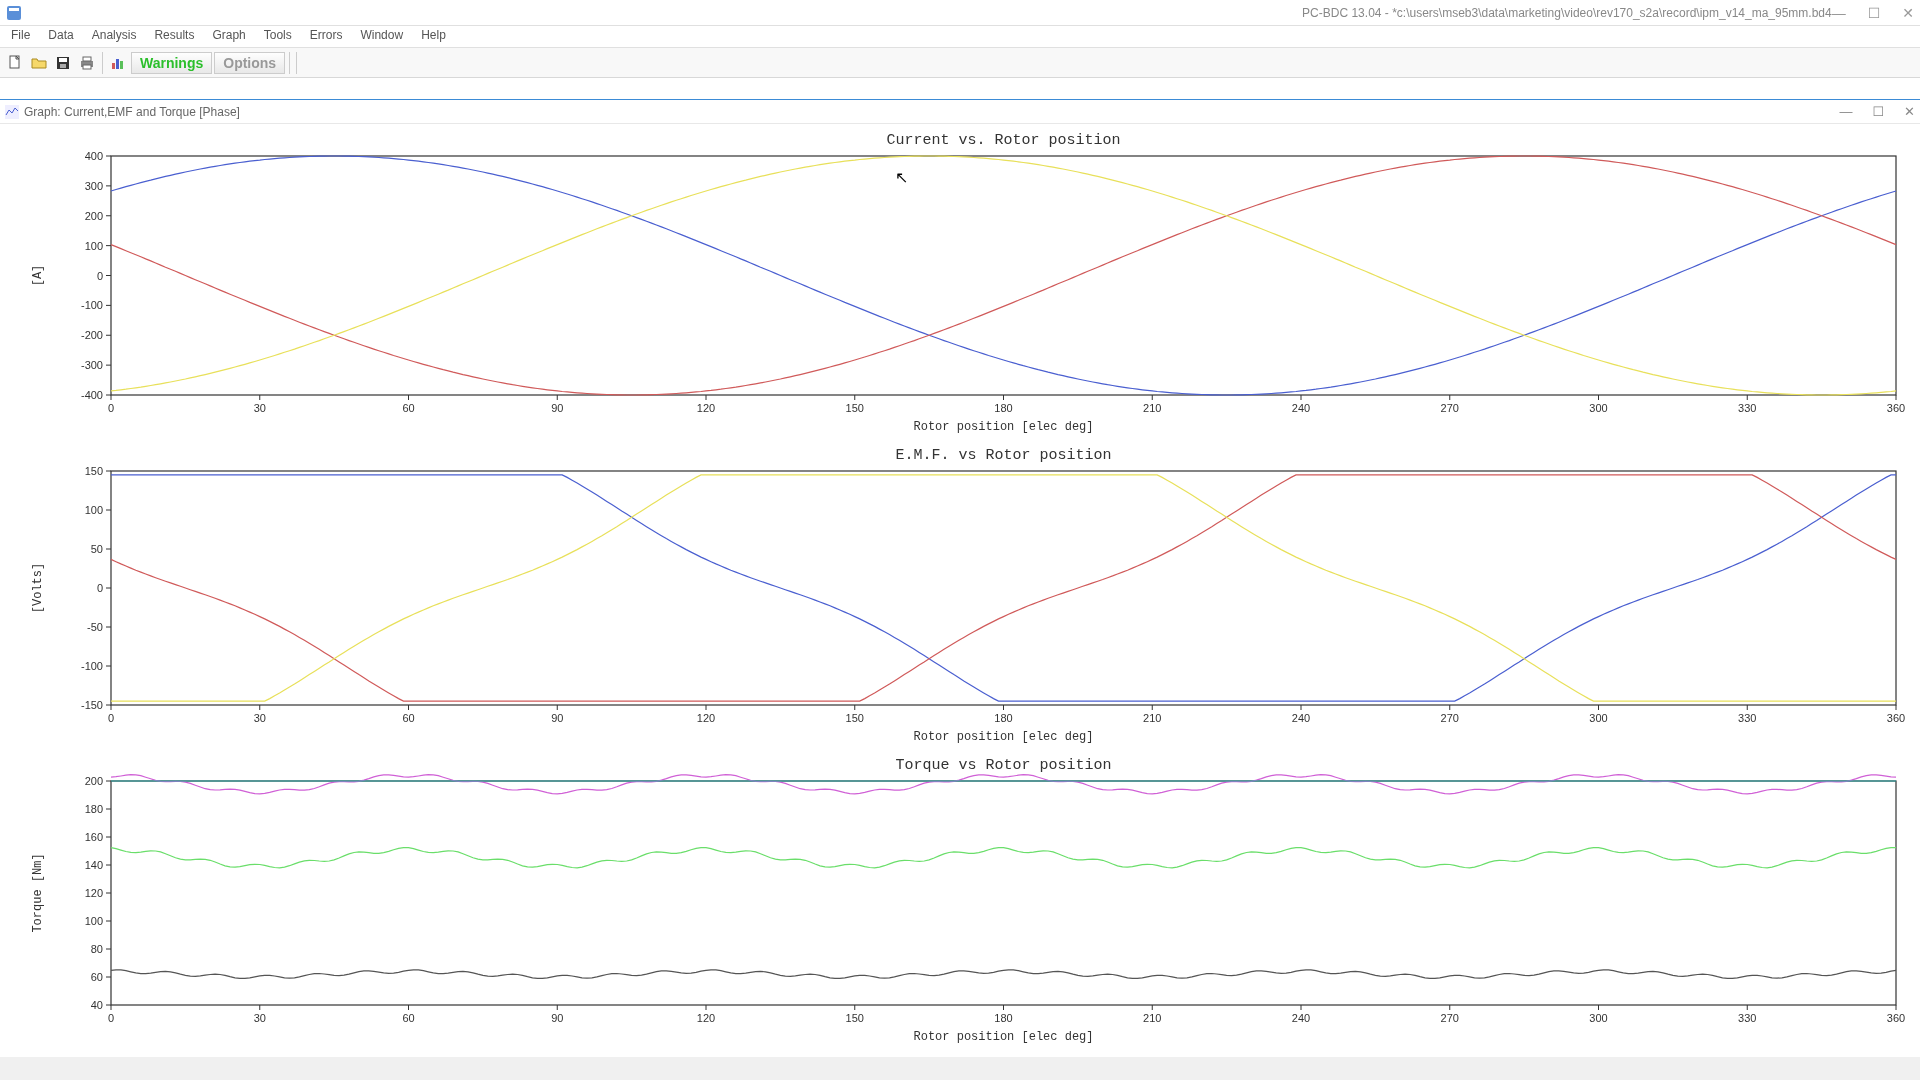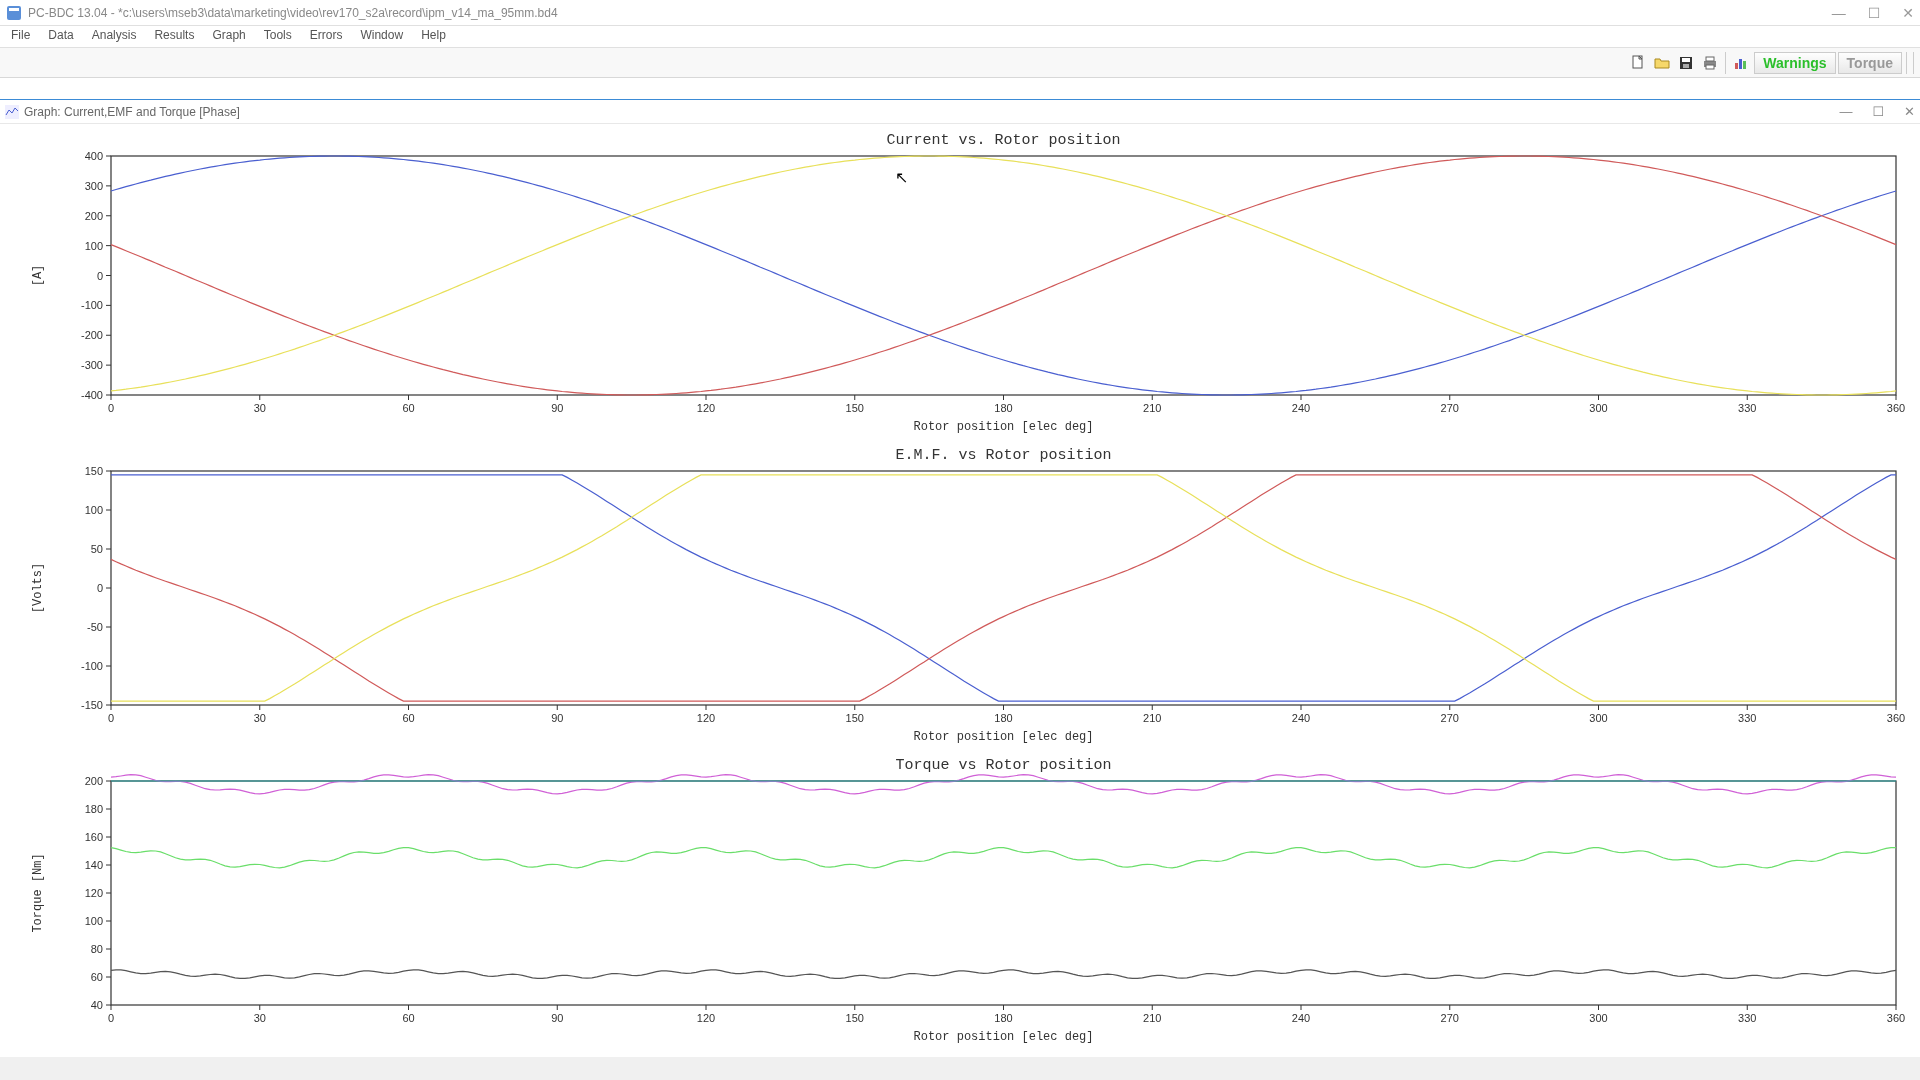--- a/index.html
+++ b/index.html
@@ -15,21 +15,21 @@
   .titlebar {
     background: #ffffff;
     height: 26px;
     display: flex;
     align-items: center;
     padding: 0 6px;
     color: #888;
     border-bottom: 1px solid #e0e0e0;
   }
   .titlebar-icon { width: 16px; height: 16px; margin-right: 6px; display: inline-flex; }
-  .titlebar-text { flex: 1; font-size: 12px; }
+  .titlebar-text { flex: 1; font-size: 12px; text-align: right; }
   .win-controls { display: flex; gap: 22px; }
   .win-controls span { color: #999; cursor: pointer; font-size: 14px; }
 
   
   .menubar {
     background: #ffffff;
     height: 22px;
     display: flex;
     padding: 0 2px;
     gap: 0;
@@ -40,21 +40,20 @@
 
   
   .toolbar {
     background: #f8f8f8;
     height: 30px;
     display: flex;
     align-items: center;
     padding: 0 4px;
     gap: 2px;
     border-bottom: 1px solid #d8d8d8;
-    justify-content: flex-end;
   }
   .tb-btn {
     width: 22px; height: 22px;
     display: flex; align-items: center; justify-content: center;
     border: 1px solid transparent; cursor: pointer;
   }
   .tb-tag {
     padding: 2px 8px;
     font-weight: bold;
     font-size: 14px;
@@ -158,21 +157,21 @@
   </div>
   <div class="tb-sep"></div>
   <div class="tb-btn">
     <svg width="16" height="16" viewBox="0 0 16 16">
         <rect x="2" y="8" width="3" height="6" fill="#d05a5a"></rect>
         <rect x="6" y="4" width="3" height="10" fill="#4a5fd0"></rect>
         <rect x="10" y="6" width="3" height="8" fill="#5ac05a"></rect>
       </svg>
   </div>
   <div class="tb-tag tag-warn">Warnings</div>
-  <div class="tb-tag tag-err">Torque</div>
+  <div class="tb-tag tag-err">Options</div>
   <div class="tb-sep"></div>
   <div class="tb-sep"></div>
 </div>
 
 <div class="spacer"></div>
 
 <div class="subwin-titlebar">
   <span class="icon">
     <svg viewBox="0 0 14 14">
         <rect x="0" y="0" width="14" height="14" fill="#eef"></rect>

